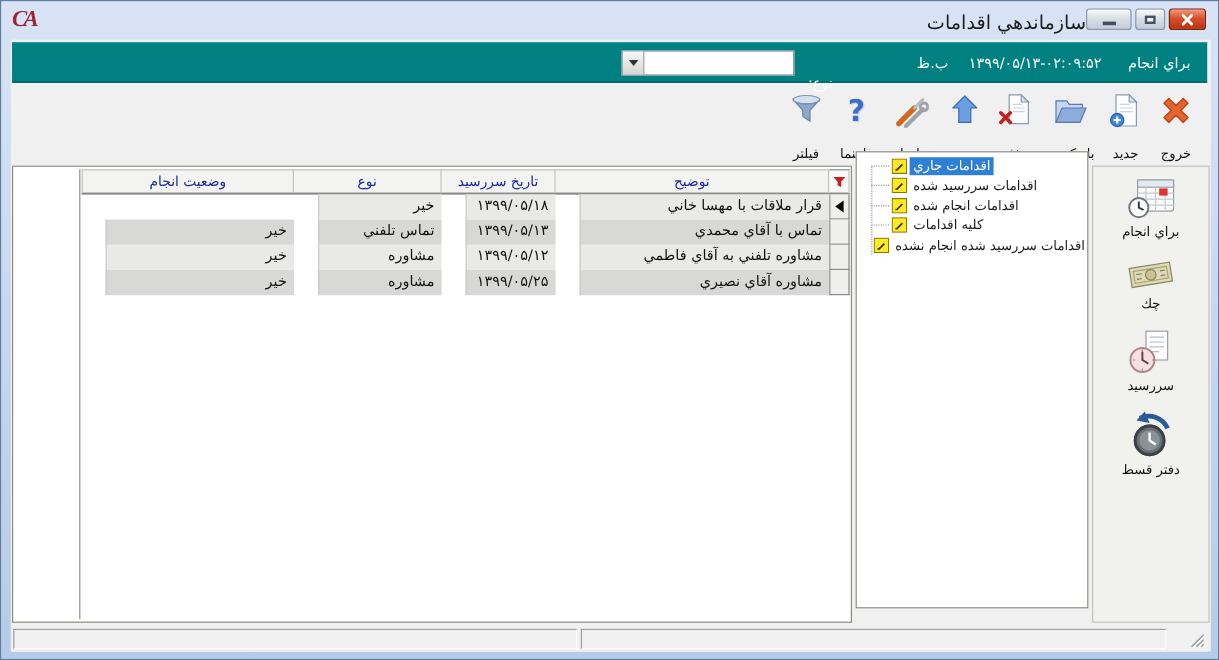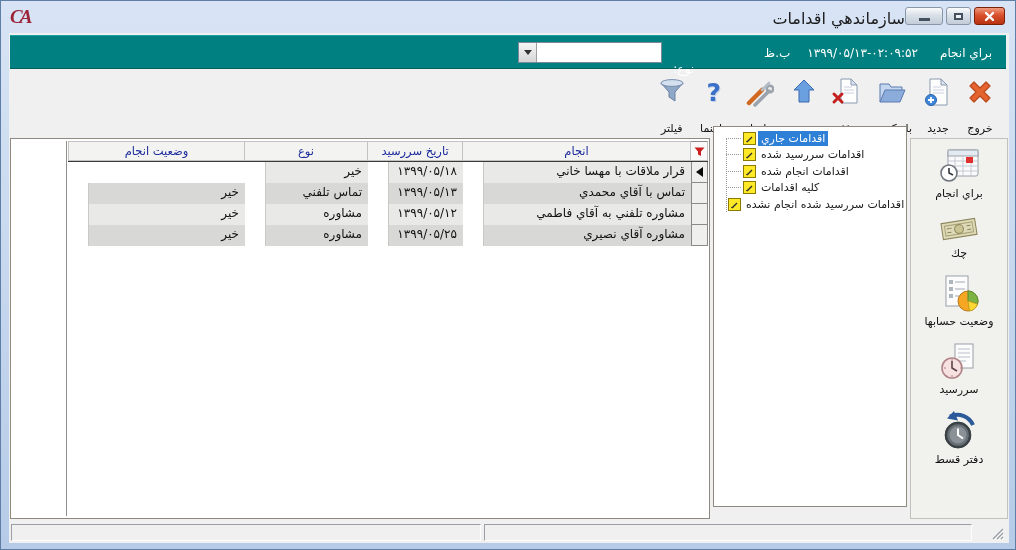--- a/index.html
+++ b/index.html
@@ -205,21 +205,21 @@
 
   <div class="grid-panel">
     <div class="grid-left-line"></div>
     <div class="grid">
       <div class="grow ghead">
         <div class="gcell ind">
           <svg width="11" height="11" viewBox="0 0 11 11">
               <path d="M0.5 1.5h10L7 5.4v4.6L4 8.4V5.4z" fill="#cc1f1f"></path>
             </svg>
         </div>
-        <div class="gcell">انجام</div>
+        <div class="gcell">توضيح</div>
         <div class="gcell">تاريخ سررسيد</div>
         <div class="gcell">نوع</div>
         <div class="gcell">وضعيت انجام</div>
       </div>
       <div class="gbody">
         <div class="grow r-light">
           <div class="gcell ind">
               <div class="cur-row-tri"></div>
             </div>
           <div class="gcell dcell">قرار ملاقات با مهسا خاني</div>
@@ -321,35 +321,20 @@
             <rect x="5" y="8" width="34" height="16" fill="#ded9b6" stroke="#8a845a"></rect>
             <rect x="8" y="11" width="28" height="10" fill="none" stroke="#aaa478"></rect>
             <circle cx="22" cy="16" r="4.4" fill="#cac494" stroke="#8a845a"></circle>
             <path d="M10 14h5M10 18h4M30 14h4M30 18h4" stroke="#8a845a"></path>
           </g>
         </svg>
         <div class="slabel">چك</div>
       </div>
       <div class="sitem">
         <svg width="44" height="40" viewBox="0 0 44 40">
-          <rect x="9" y="3" width="22" height="30" fill="#fcfcfc" stroke="#9aa0a8"></rect>
-          <rect x="12" y="7" width="4" height="4" fill="#aeb6be"></rect>
-            <path d="M18 9h10" stroke="#a2aab2"></path>
-          <rect x="12" y="14" width="4" height="4" fill="#aeb6be"></rect>
-            <path d="M18 16h10" stroke="#a2aab2"></path>
-          <rect x="12" y="21" width="4" height="4" fill="#aeb6be"></rect>
-            <path d="M18 23h10" stroke="#a2aab2"></path>
-          <circle cx="31" cy="28" r="10" fill="#f5a623" stroke="#b87818"></circle>
-          <path d="M31 28V18a10 10 0 0 1 9.5 13z" fill="#7cb342" stroke="#5a8c2a"></path>
-          <path d="M31 28l9.5 3a10 10 0 0 1-8 7z" fill="#fdd835" stroke="#c0a020"></path>
-        </svg>
-        <div class="slabel">وضعيت حسابها</div>
-      </div>
-      <div class="sitem">
-        <svg width="44" height="40" viewBox="0 0 44 40">
           <rect x="18" y="3" width="18" height="24" fill="#fcfcfc" stroke="#9aa0a8"></rect>
           <path d="M21 8h12M21 12h12M21 16h12M21 20h8" stroke="#b8c0c8"></path>
           <circle cx="15" cy="27" r="10" fill="#f6e0e0" stroke="#b08488" stroke-width="1.6"></circle>
           <path d="M15 20v7l5 3" stroke="#5e4048" stroke-width="1.6" fill="none"></path>
           <path d="M15 18v2M15 34v2M7 27h2M23 27h2" stroke="#b08488"></path>
         </svg>
         <div class="slabel">سررسيد</div>
       </div>
       <div class="sitem">
         <svg width="44" height="42" viewBox="0 0 44 42">

